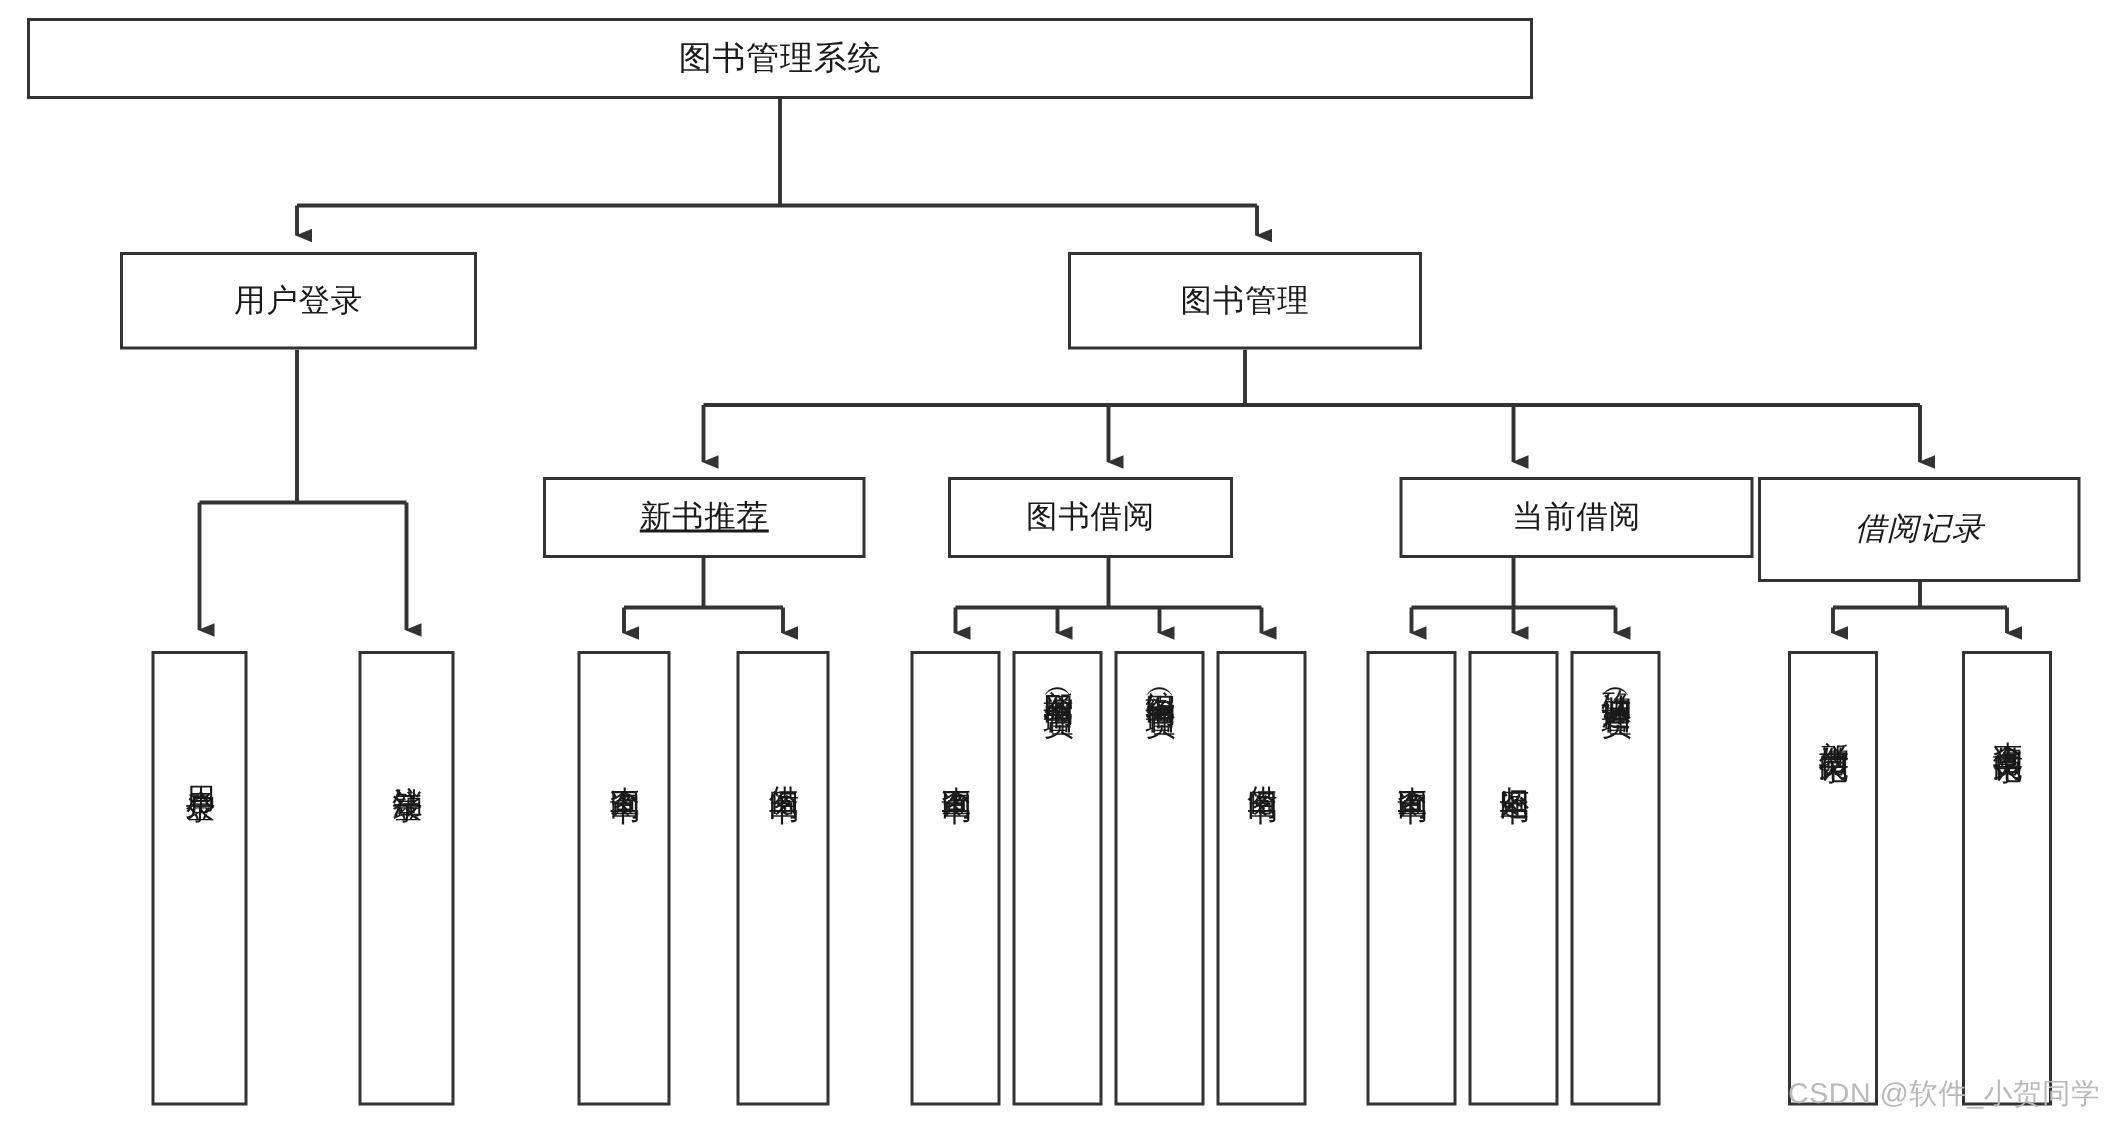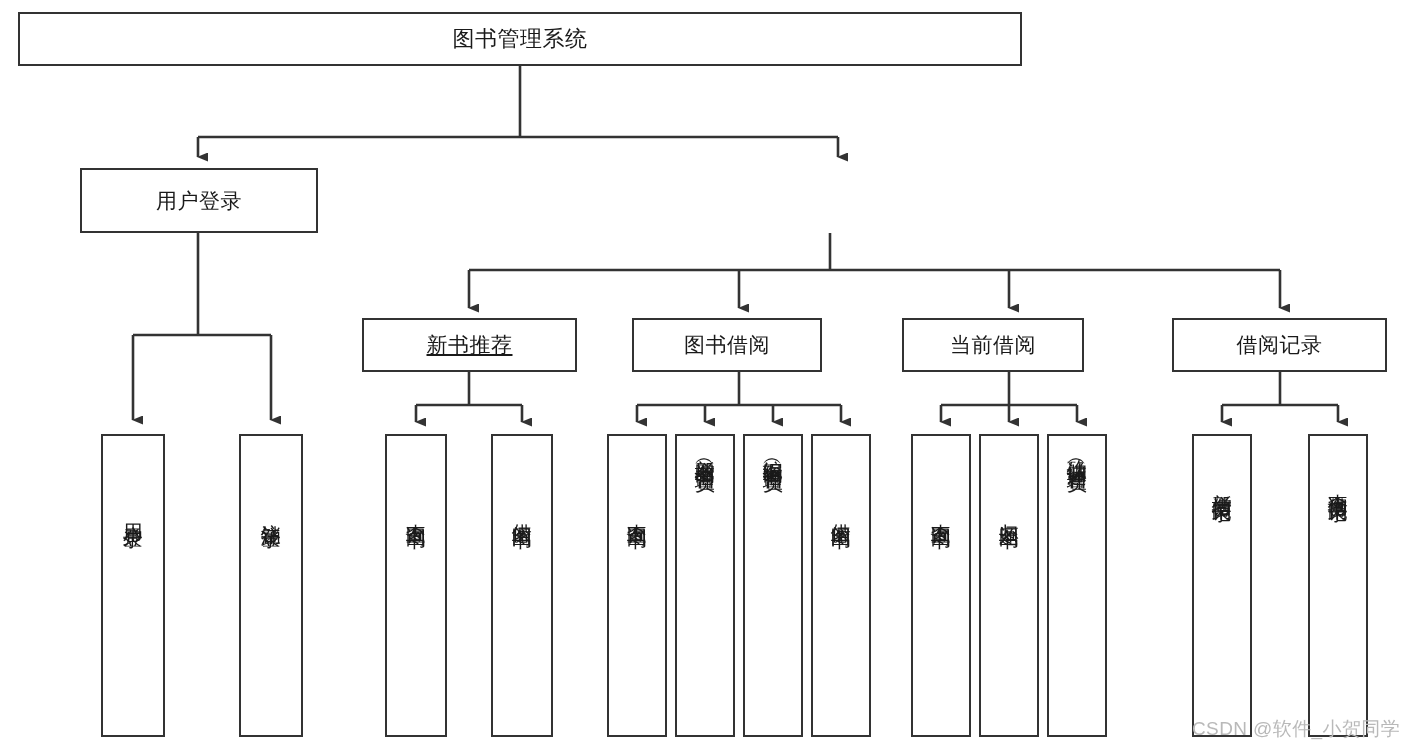--- a/index.html
+++ b/index.html
@@ -124,31 +124,34 @@
     </g>
   </svg>
 
   <div class="node h root" style="left:18px; top:12px; width:1004px; height:54px;">
     <span>图书管理系统</span>
   </div>
 
   <div class="node h" style="left:80px; top:168px; width:238px; height:65px;">
     <span>用户登录</span>
   </div>
+  <div class="node h" style="left:712px; top:168px; width:236px; height:65px;">
+    <span>图书管理</span>
+  </div>
 
   <div class="node h" style="left:362px; top:318px; width:215px; height:54px;text-decoration:underline;">
     <span>新书推荐</span>
   </div>
   <div class="node h" style="left:632px; top:318px; width:190px; height:54px;">
     <span>图书借阅</span>
   </div>
-  <div class="node h" style="left:902px; top:318px; width:182px; height:54px;text-align:right;">
+  <div class="node h" style="left:933px; top:318px; width:236px; height:54px;text-align:right;">
     <span>当前借阅</span>
   </div>
-  <div class="node h" style="left:1172px; top:318px; width:215px; height:54px;">
+  <div class="node h" style="left:1172px; top:318px; width:215px; height:70px;font-style:italic;">
     <span>借阅记录</span>
   </div>
 
   <div class="node v" style="left:101px; top:434px; width:64px; height:303px; padding-top:72px;">
     <span class="vtext">用户登录</span>
   </div>
   <div class="node v" style="left:239px; top:434px; width:64px; height:303px; padding-top:72px;">
     <span class="vtext">注销登录</span>
   </div>
 

